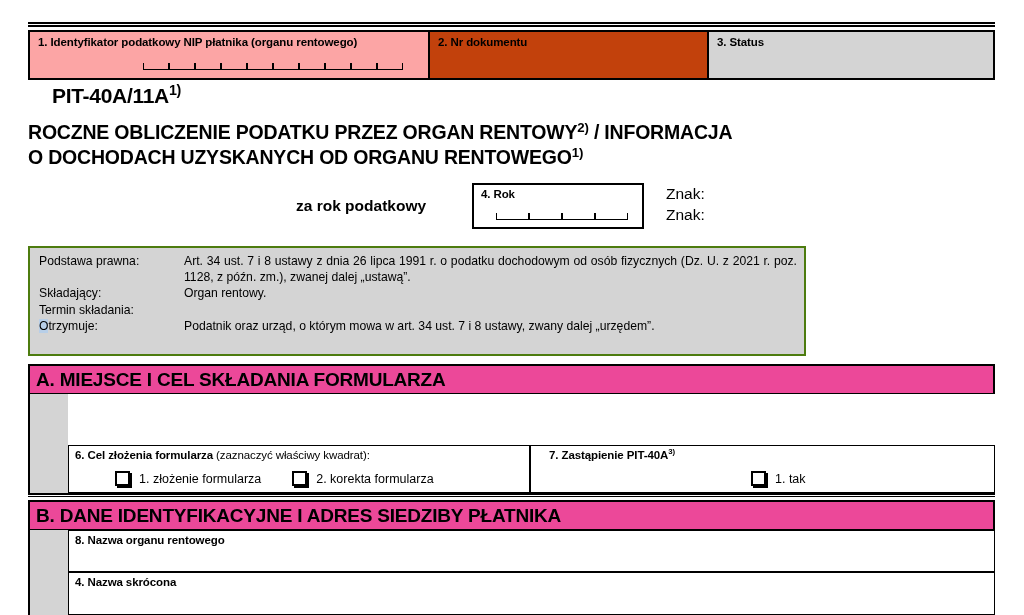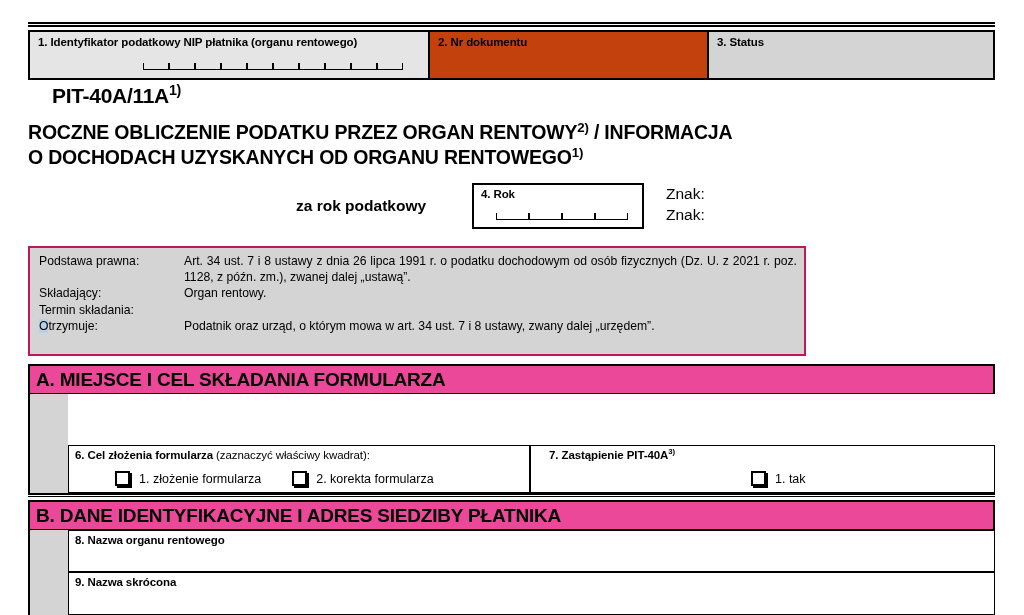--- a/index.html
+++ b/index.html
@@ -52,21 +52,21 @@
     border: 2px solid #000;
     box-sizing: border-box;
     display: flex;
   }
   .hdr-cell {
     position: relative;
     box-sizing: border-box;
     padding: 4px 0 0 8px;
     height: 100%;
   }
-  .hdr-cell.c1 { width: 400px; border-right: 2px solid #000; background: #e5e5e5; }
+  .hdr-cell.c1 { width: 400px; border-right: 2px solid #000; background: #fca5a5; }
   .hdr-cell.c2 { width: 279px; border-right: 2px solid #000; background: #c2410c; }
   .hdr-cell.c3 { flex: 1; background: #d4d4d4; }
   .cell-label {
     font-size: 11.5px;
     font-weight: bold;
     letter-spacing: -0.1px;
     white-space: nowrap;
   }
 
   
@@ -144,21 +144,21 @@
     line-height: 1.34;
   }
 
   
   .legal {
     position: absolute;
     left: 28px;
     top: 246px;
     width: 778px;
     height: 110px;
-    border: 2px solid #be185d;
+    border: 2px solid #4d7c0f;
     box-sizing: border-box;
     background: #d4d4d4;
     padding: 5px 7px 0 9px;
     font-size: 12.2px;
     line-height: 1.33;
   }
   .legal-row {
     display: flex;
     align-items: flex-start;
   }
@@ -365,16 +365,16 @@
 
   <div class="section-bar sec-b">B. DANE IDENTYFIKACYJNE I ADRES SIEDZIBY PŁATNIKA</div>
 
   <div class="gutter gutter-b"></div>
 
   <div class="fbox" style="left:68px; top:530px; width:927px; height:42px;">
     <div class="cell-label">8. Nazwa organu rentowego</div>
   </div>
 
   <div class="fbox" style="left:68px; top:572px; width:927px; height:43px;">
-    <div class="cell-label">9. Nazwa skrócona</div>
+    <div class="cell-label">4. Nazwa skrócona</div>
   </div>
 
 </div>
 
 </body></html>

